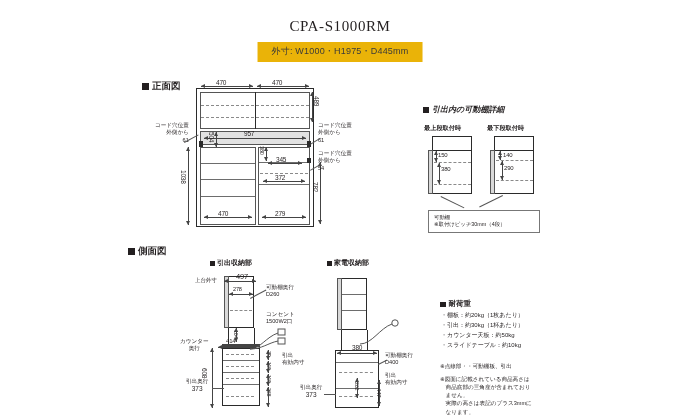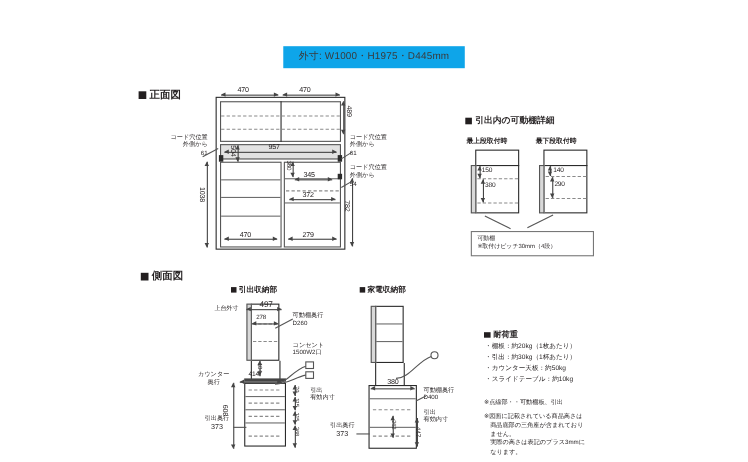--- a/index.html
+++ b/index.html
@@ -12,21 +12,21 @@
   .abs{position:absolute;}
 
   
   #title{
     left:0;right:0;top:18px;text-align:center;
     font-family:"Liberation Serif","DejaVu Serif",serif;
     font-size:15px;letter-spacing:.6px;color:#231f20;
   }
   #subtitle-wrap{
     left:50%;transform:translateX(-50%);top:42px;
-    background:#0ea5e9;padding:3px 14px 4px;
+    background:#eab308;padding:3px 14px 4px;
   }
   #subtitle{font-size:9px;color:#3a3a3a;letter-spacing:.2px;white-space:nowrap;}
 
   
   .sec-head{font-size:9.5px;font-weight:bold;color:#231f20;white-space:nowrap;}
   .sec-head .sq{
     display:inline-block;width:7px;height:7px;background:#231f20;
     margin-right:3px;vertical-align:-1px;
   }
   .sub-head{font-size:7px;font-weight:bold;white-space:nowrap;}
@@ -85,25 +85,26 @@
     position:absolute;border:1px solid #777;background:#fff;
     font-size:5.4px;line-height:1.35;padding:3px 5px;white-space:nowrap;
   }
   .plug{position:absolute;}
 </style>
 </head>
 <body>
 
 <div class="page">
 
+  <div class="abs" id="title">CPA-S1000RM</div>
   <div class="abs" id="subtitle-wrap">
     <div id="subtitle">外寸: W1000・H1975・D445mm</div>
   </div>
 
-  <div class="abs sec-head" style="left:126px;top:80px;">
+  <div class="abs sec-head" style="left:142px;top:80px;">
     <span class="sq"></span><span>正面図</span>
   </div>
 
   <div class="abs" style="left:196px;top:84px;width:122px;height:148px;">
 
     <div class="box" style="left:0;top:4px;width:118px;height:139px;"></div>
 
     <div class="box2" style="left:4px;top:8px;width:110px;height:37px;"></div>
     <div class="ln vl" style="left:59px;top:8px;height:37px;"></div>
     <div class="dash-h" style="left:5px;top:21px;width:108px;"></div>
@@ -171,21 +172,21 @@
   <div class="note" style="left:318px;top:122px;">
     コード穴位置<br>外側から<br><span>61</span>
   </div>
   <div class="lead" style="left:310px;top:144px;width:12px;transform:rotate(-32deg);"></div>
 
   <div class="note" style="left:318px;top:150px;">
     コード穴位置<br>外側から<br><span>54</span>
   </div>
   <div class="lead" style="left:310px;top:170px;width:12px;transform:rotate(-30deg);"></div>
 
-  <div class="abs sec-head" style="left:423px;top:104px;font-size:8px;">
+  <div class="abs sec-head" style="left:423px;top:104px;font-size:8px;font-style:italic;">
     <span class="sq" style="width:6px;height:6px;"></span><span>引出内の可動棚詳細</span>
   </div>
 
   <div class="abs sub-head" style="left:424px;top:124px;font-size:6.2px;">最上段取付時</div>
   <div class="abs sub-head" style="left:487px;top:124px;font-size:6.2px;">最下段取付時</div>
 
   <div class="abs" style="left:428px;top:136px;width:48px;height:60px;">
     <div class="box" style="left:4px;top:0;width:40px;height:58px;"></div>
     <div class="ln hl" style="left:4px;top:14px;width:40px;"></div>
     <div class="abs fillgray2" style="left:0;top:14px;width:5px;height:44px;border:1px solid #555;box-sizing:border-box;"></div>

